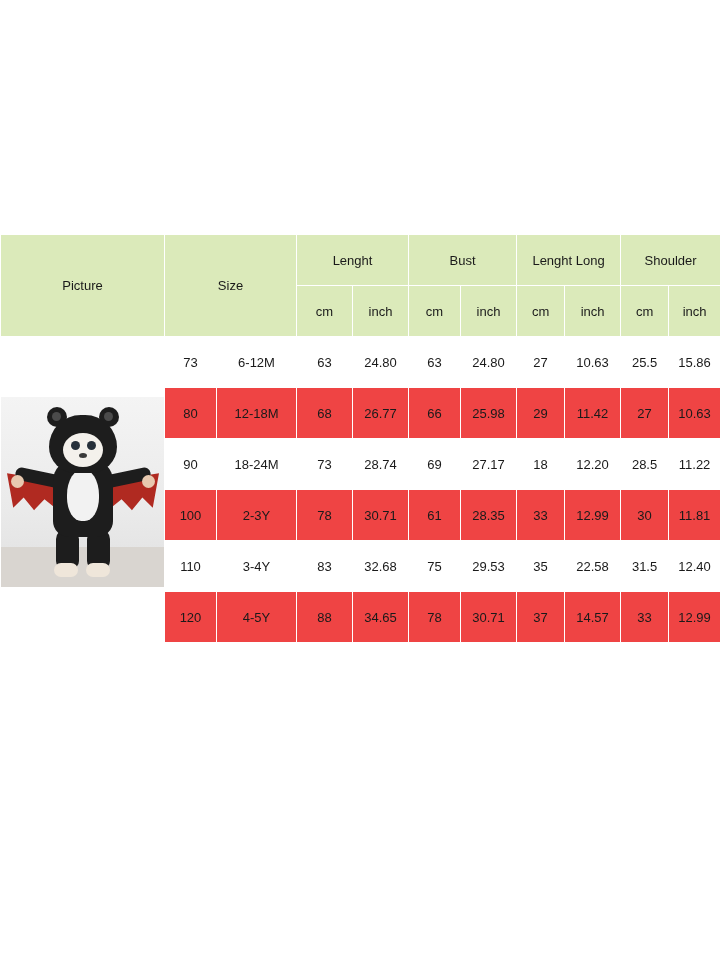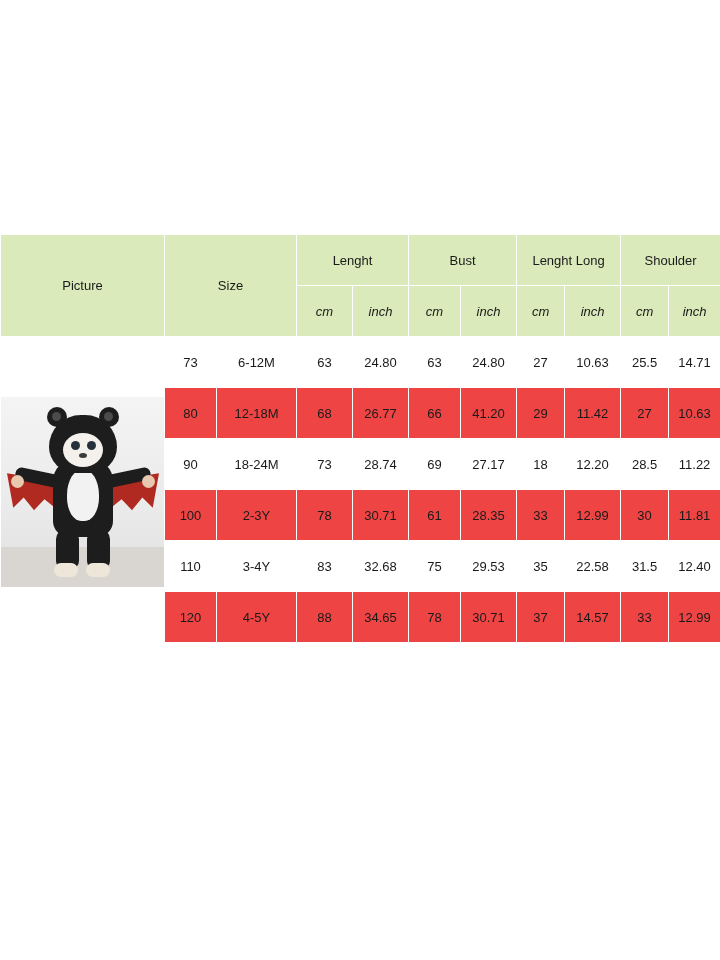--- a/index.html
+++ b/index.html
@@ -40,21 +40,20 @@
     height: 50px;
   }
   .hdr {
     background: #dbeaba;
     font-weight: normal;
     font-size: 13.5px;
   }
   .hdr-sub {
     background: #dbeaba;
     font-size: 12.5px;
-    font-style: italic;
   }
   .row-light td {
     background: #ffffff;
   }
   .row-dark td {
     background: #ef4444;
   }
   .pic-cell {
     background: #ffffff !important;
     padding: 0 !important;
@@ -288,29 +287,29 @@
           </td>
           <td>73</td>
           <td>6-12M</td>
           <td>63</td>
           <td>24.80</td>
           <td>63</td>
           <td>24.80</td>
           <td>27</td>
           <td>10.63</td>
           <td>25.5</td>
-          <td>14.71</td>
+          <td>15.86</td>
         </tr>
         <tr class="row-dark">
           <td>80</td>
           <td>12-18M</td>
           <td>68</td>
           <td>26.77</td>
           <td>66</td>
-          <td>41.20</td>
+          <td>25.98</td>
           <td>29</td>
           <td>11.42</td>
           <td>27</td>
           <td>10.63</td>
         </tr>
         <tr class="row-light">
           <td>90</td>
           <td>18-24M</td>
           <td>73</td>
           <td>28.74</td>

